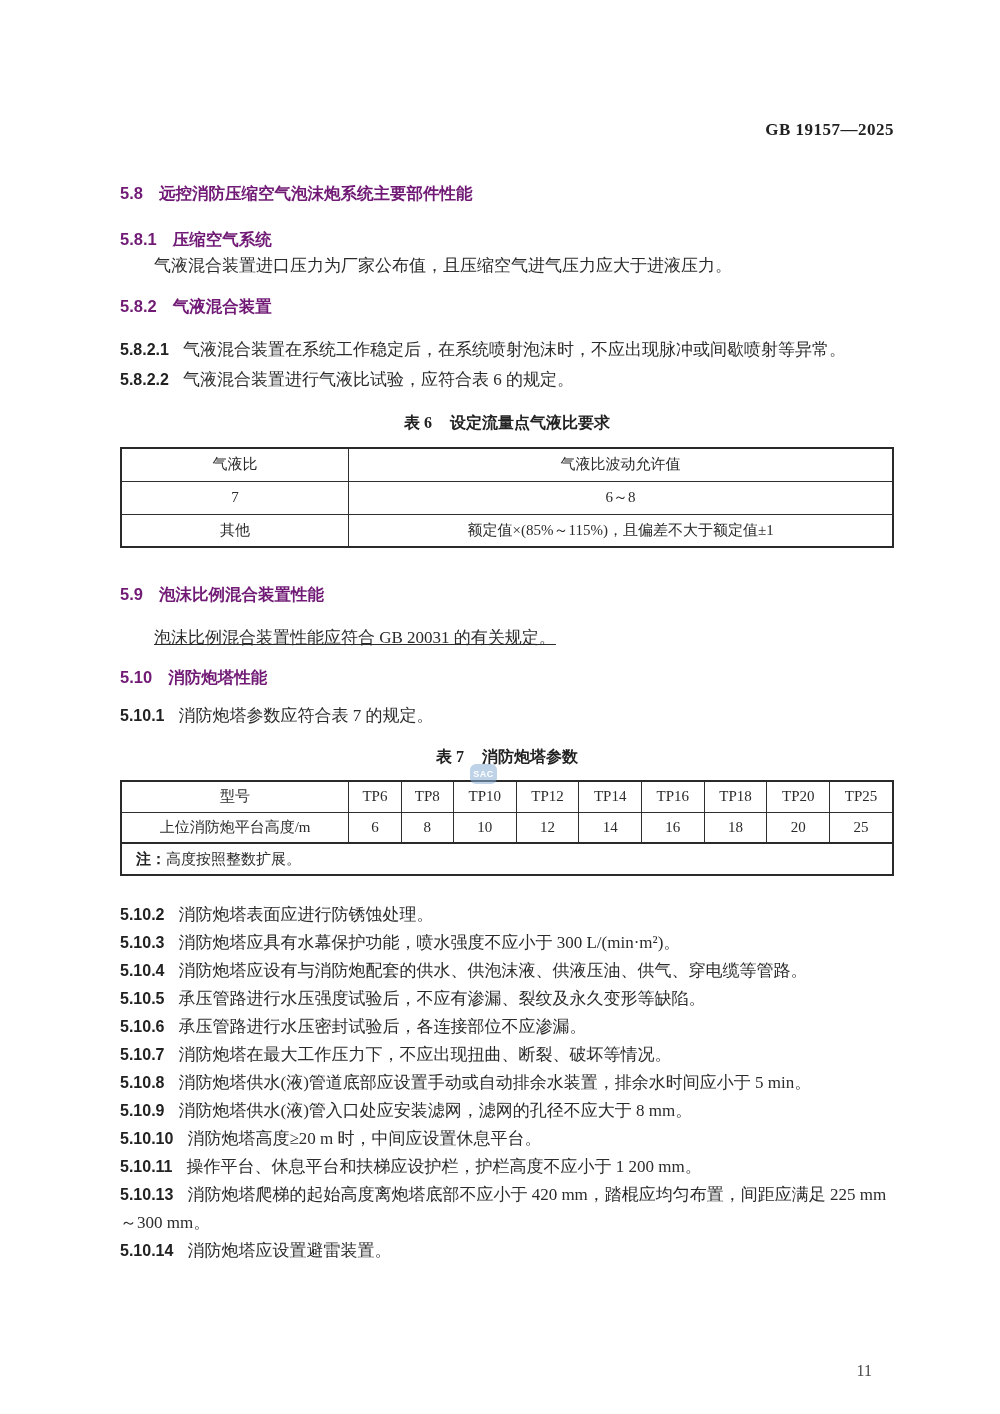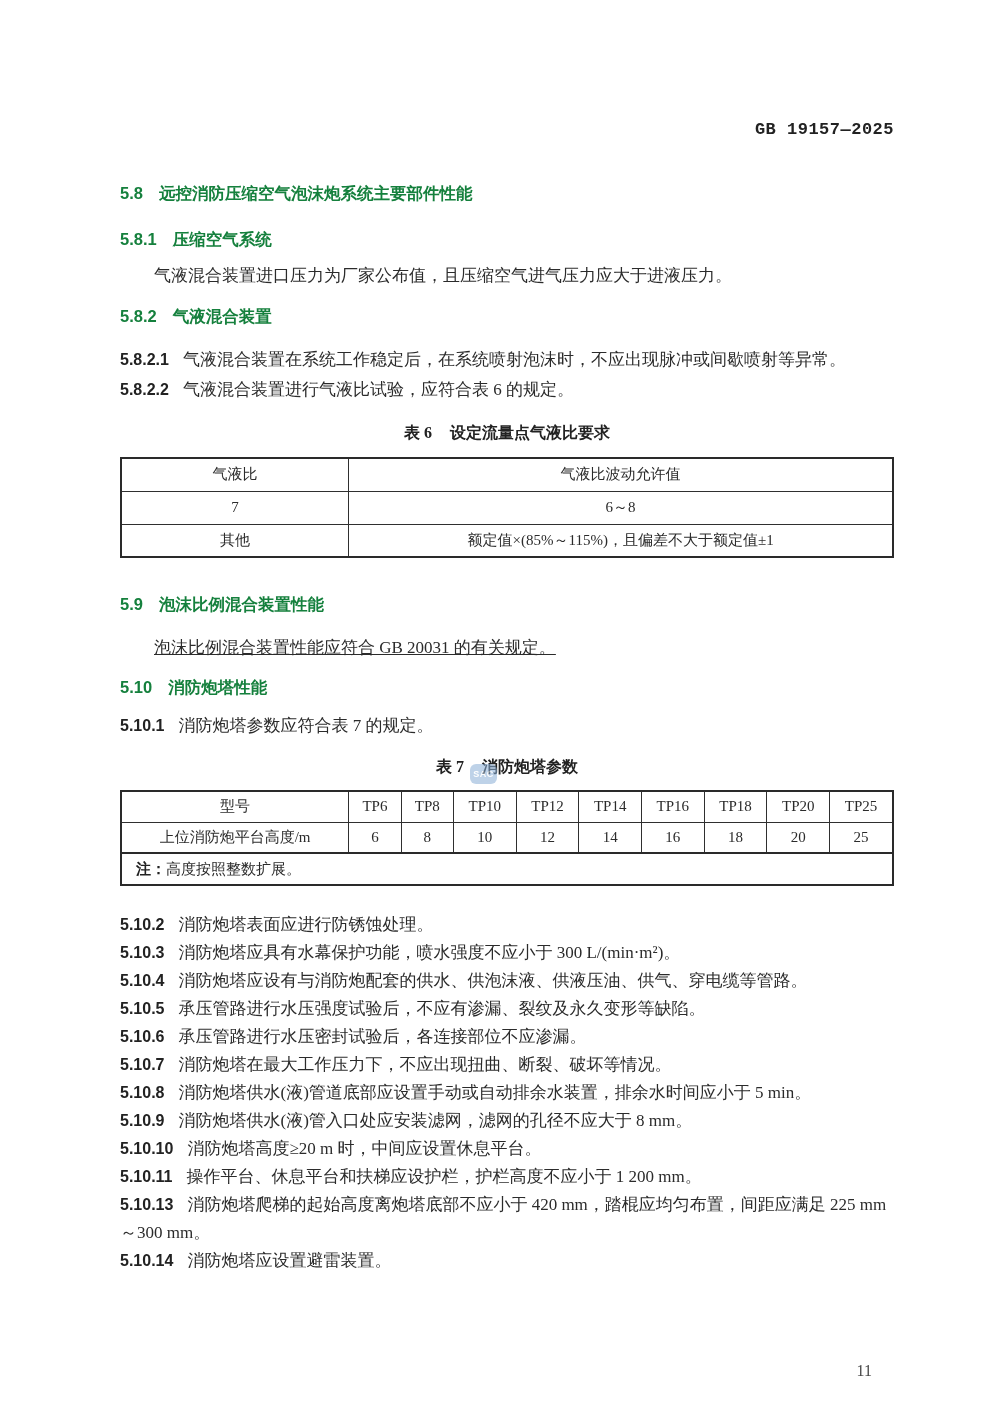--- a/index.html
+++ b/index.html
@@ -6,34 +6,34 @@
   html,body { width:1000px; height:1414px; }
   body {
     position:relative;
     background:#ffffff;
     color:#2e2e2e;
     font-family:"Liberation Serif","DejaVu Serif",serif;
     overflow:hidden;
   }
   .page-header {
     position:absolute; top:120px; right:106px;
-    font-family:Liberation Mono, monospace;
+    font-family:Liberation Serif, serif;
     font-weight:700; font-size:17px; letter-spacing:0.5px; color:#222;text-align:right;
   }
   .content {
     position:absolute; left:120px; top:0; width:774px;
   }
   .sec-heading {
     font-family:"Liberation Sans","DejaVu Sans",sans-serif;
-    font-weight:700; font-size:16.5px; color:#15803d; line-height:22px;
+    font-weight:700; font-size:16.5px; color:#701a75; line-height:22px;
   }
   .sec-heading .num { margin-right:16px; }
   .h58   { margin-top:182px; }
   .h581  { margin-top:24px; }
-  .p581  { margin-top:13px;font-family:Liberation Serif, serif; }
+  .p581  { margin-top:3px;font-family:Liberation Serif, serif; }
   .h582  { margin-top:16px; }
   .c5821 { margin-top:19px; }
   .c5822 { margin-top:2px; }
   .cap6  { margin-top:18px; }
   .tbl6  { margin-top:13px; }
   .h59   { margin-top:35px; }
   .p59   { margin-top:20px;text-decoration:underline; }
   .h510  { margin-top:15px; }
   .c5101 { margin-top:14px; }
   .cap7  { margin-top:16px; }

